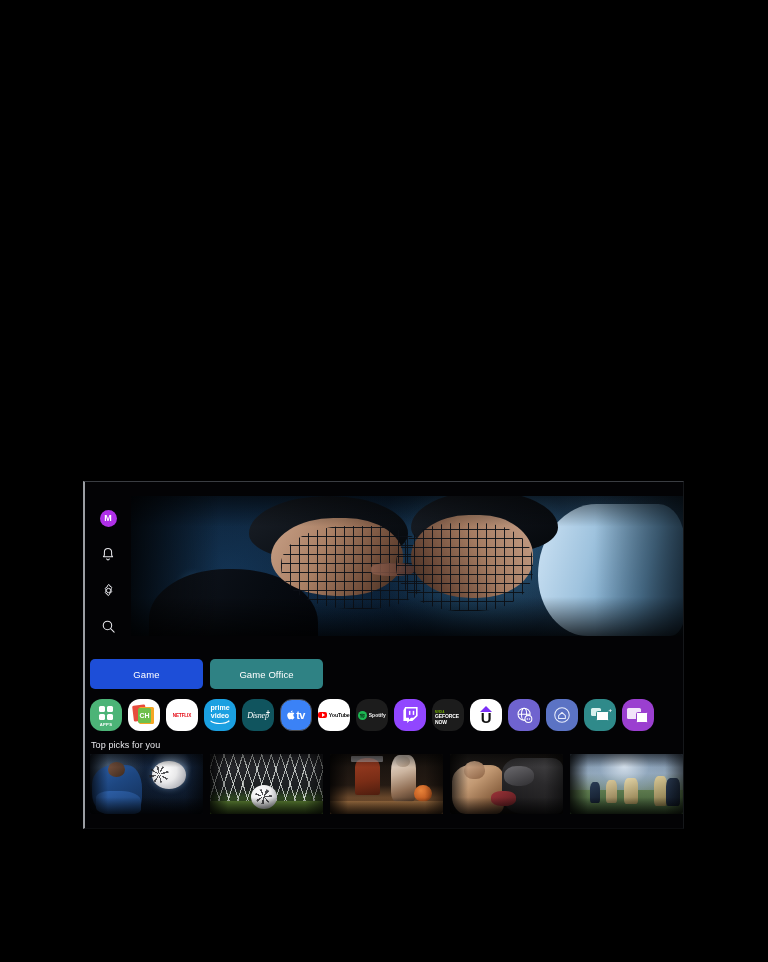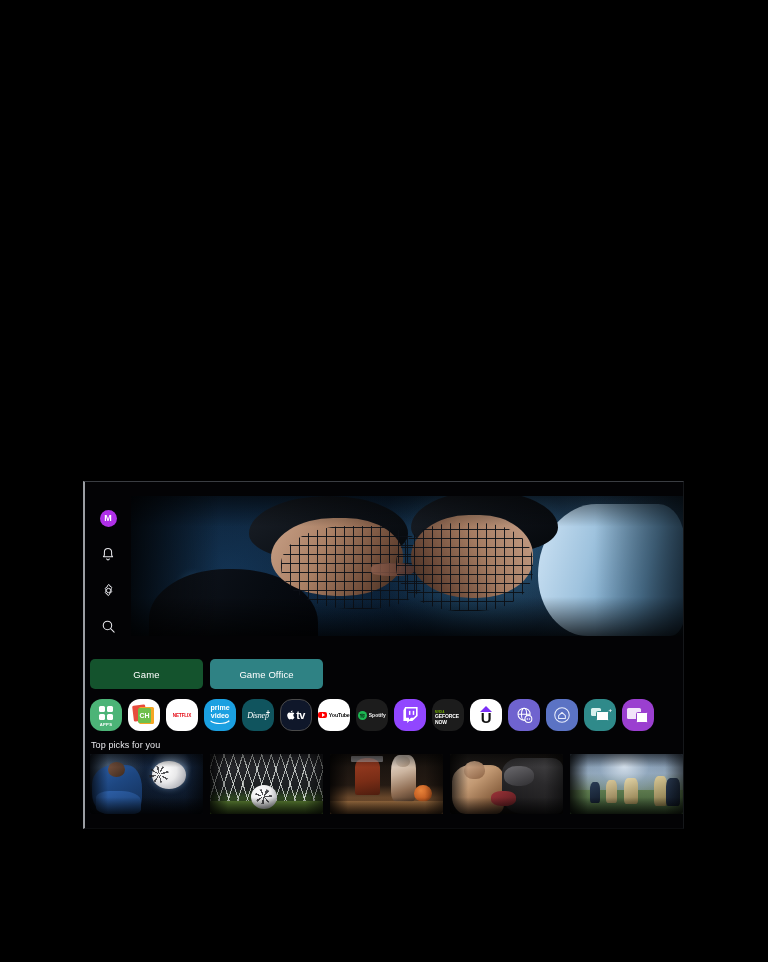--- a/index.html
+++ b/index.html
@@ -209,21 +209,21 @@
                  background:linear-gradient(240deg,#c7a088 0%,#a57c62 42%,#6a4837 76%,#38261c 100%);"></div>
             <div class="cage" style="left:0%;top:18%;width:54%;height:64%;"></div>
           </div>
 
           <div class="vignette"></div>
         </div>
         <span class="lbl-hidden">Hockey Players Face Off</span>
       </div>
 
       <div id="navrow">
-        <div class="nav-chip" style="background:#14532d;">
+        <div class="nav-chip" style="background:#1d4ed8;">
           <span>Game</span>
         </div>
         <div class="nav-chip" style="background:#2f8284;">
           <span>Game Office</span>
         </div>
       </div>
 
       <div id="approw">
 
         <div class="app" style="background:#4cb477;">
@@ -267,21 +267,21 @@
         </div>
 
         <div class="app" style="background:#10545e;">
           <div class="app-inner">
             <span style="color:#fff;font-size:8px;font-style:italic;font-family:'Liberation Serif',serif;letter-spacing:-.2px;">Disnep</span>
             <span style="position:absolute;right:4px;top:10px;color:#fff;font-size:7px;font-weight:bold;">+</span>
             <span class="lbl-hidden">Disney+</span>
           </div>
         </div>
 
-        <div class="app" style="background:#0f172a;border:1px solid #4a4a4a;">
+        <div class="app" style="background:#3b82f6;border:1px solid #4a4a4a;">
           <div class="app-inner" style="flex-direction:row;gap:1px;">
             <svg width="8" height="10" viewBox="0 0 8 10" fill="#fff">
               <path d="M6.3 5.3c0-1.2.9-1.8 1-1.85C6.75 2.7 5.95 2.6 5.65 2.6c-.7-.07-1.35.4-1.7.4-.35 0-.9-.4-1.5-.38-.75.01-1.45.44-1.85 1.12-.8 1.37-.2 3.4.57 4.52.38.54.82 1.16 1.42 1.13.57-.02.78-.37 1.47-.37s.88.37 1.48.36c.61-.01 1-.55 1.37-1.1.43-.63.6-1.24.62-1.27-.01-.01-1.2-.46-1.21-1.81z"></path>
               <path d="M5.15 1.85c.31-.38.52-.9.46-1.43-.45.02-1 .3-1.32.67-.28.33-.53.87-.47 1.38.5.04 1.01-.26 1.33-.62z"></path>
             </svg>
             <span style="color:#fff;font-size:11px;font-weight:600;letter-spacing:-.6px;">tv</span>
           </div>
         </div>
 
         <div class="app" style="background:#ffffff;">

